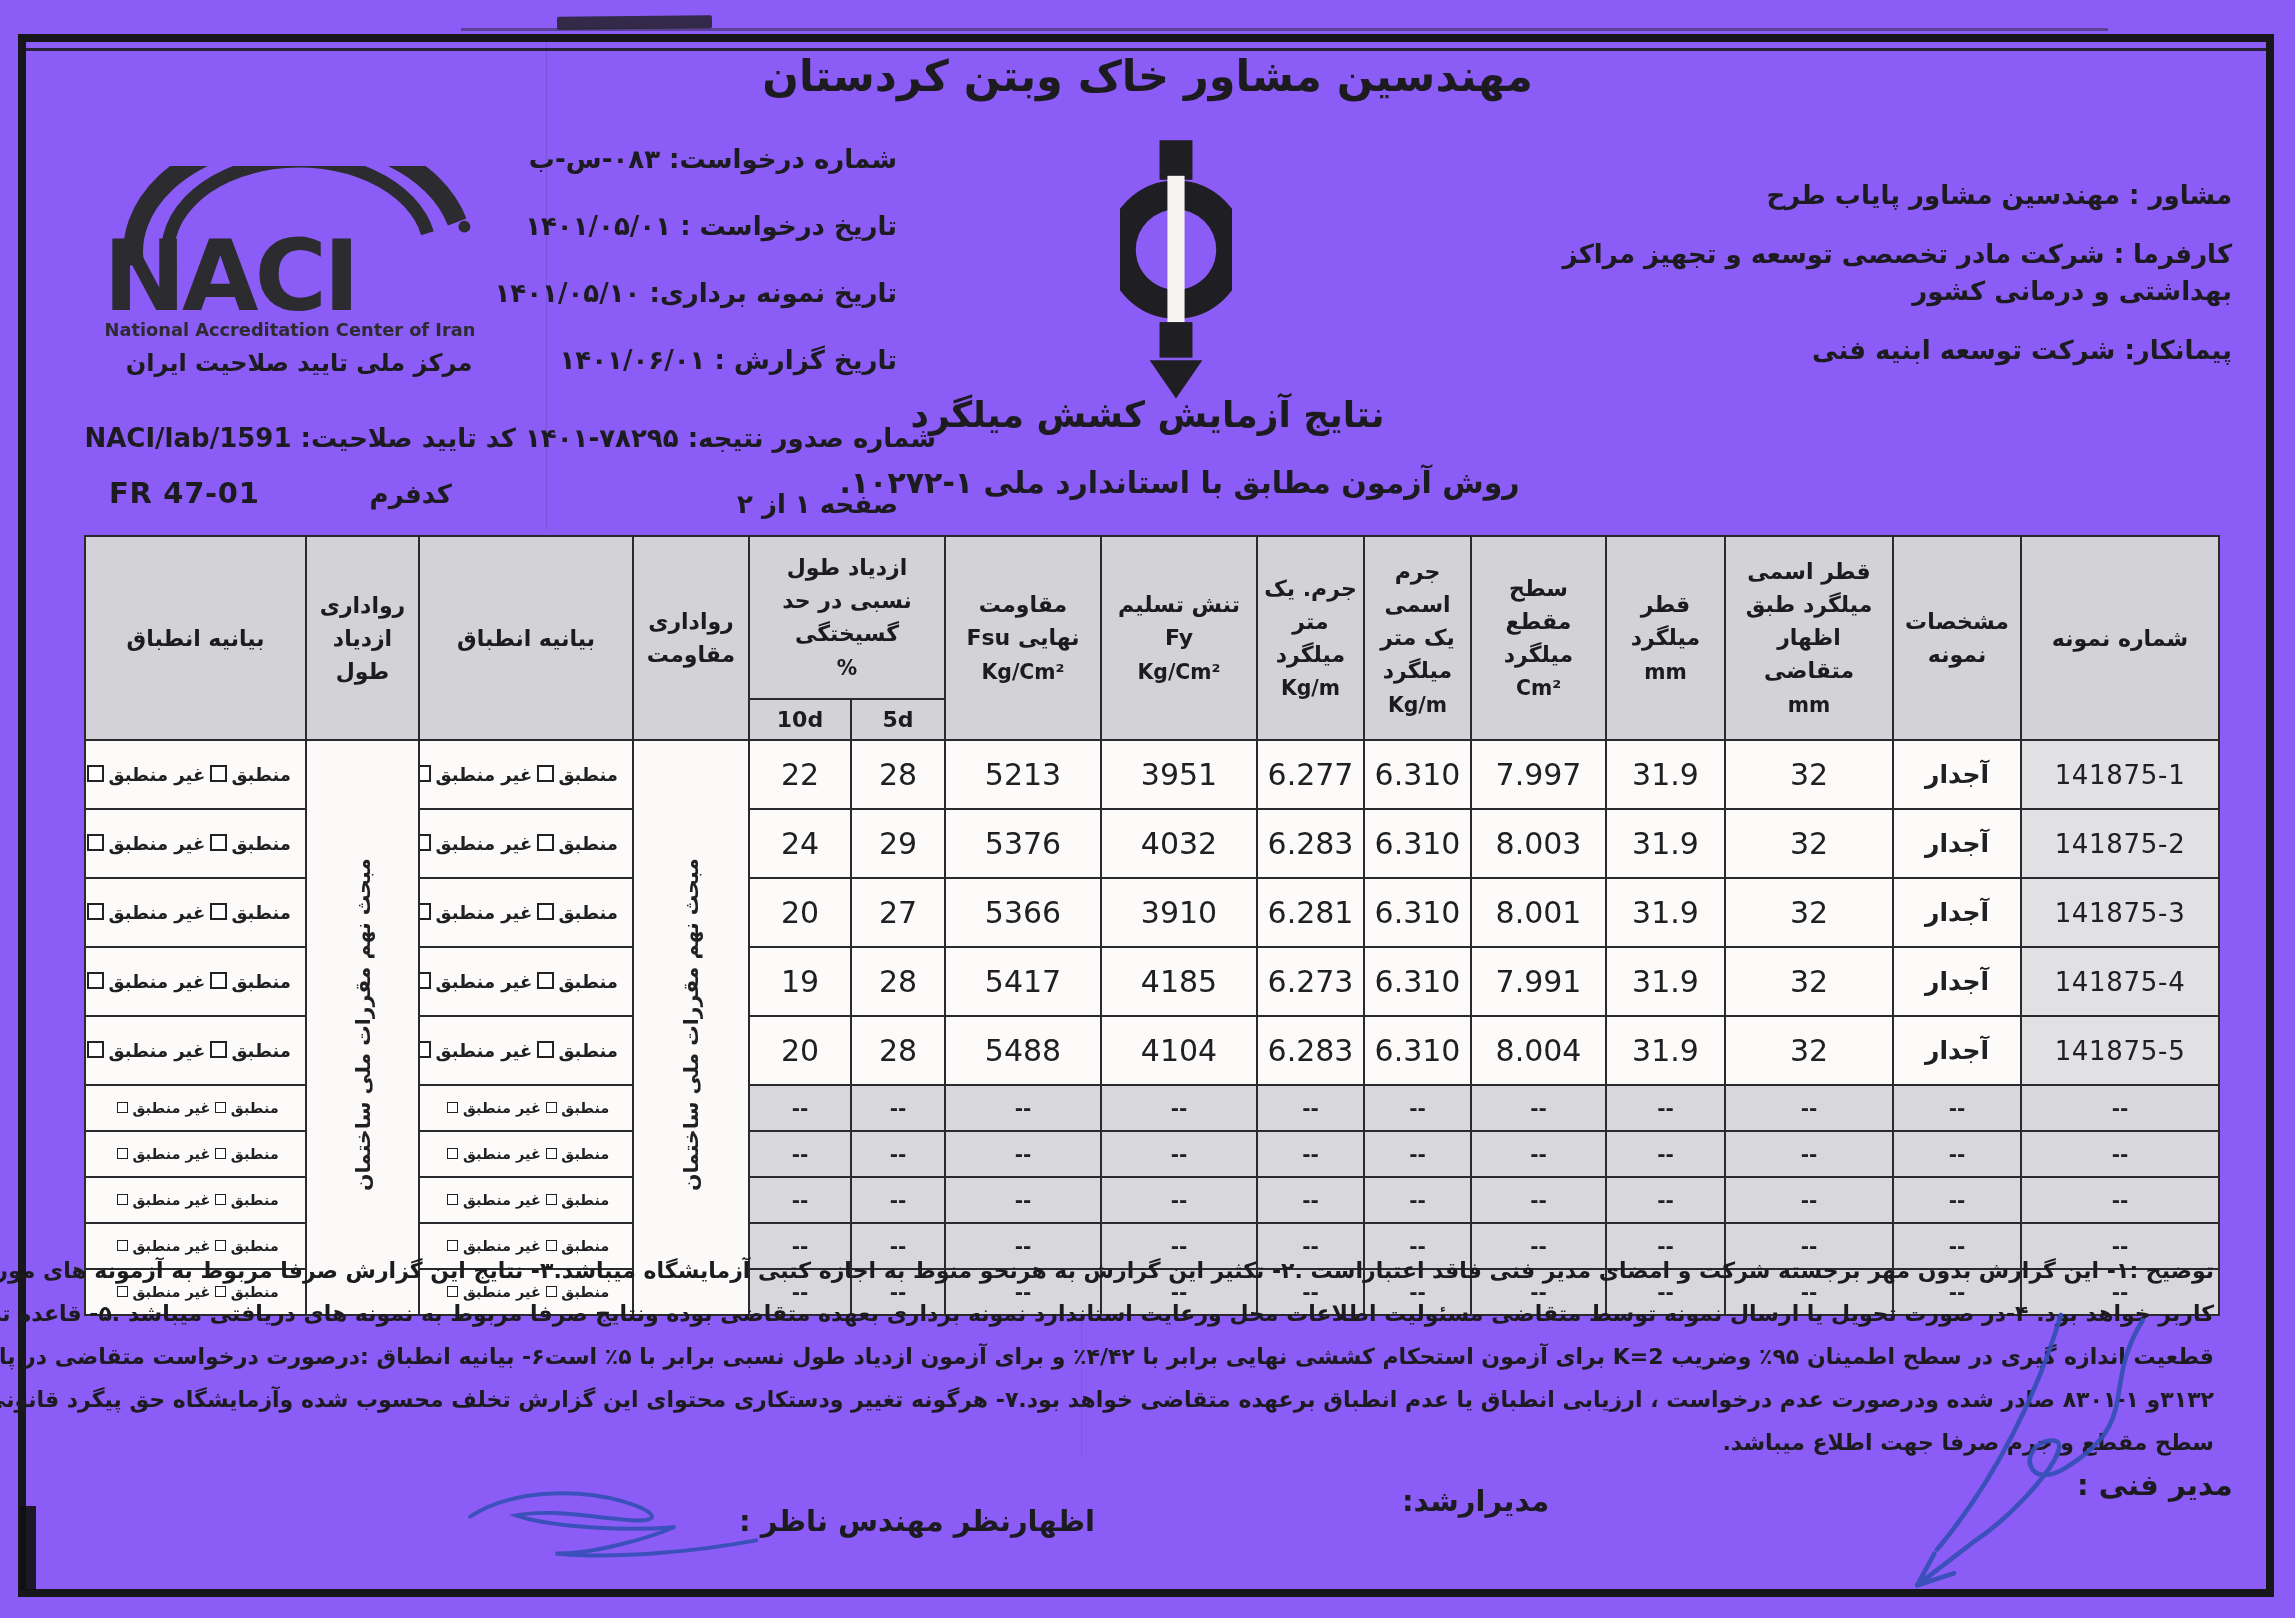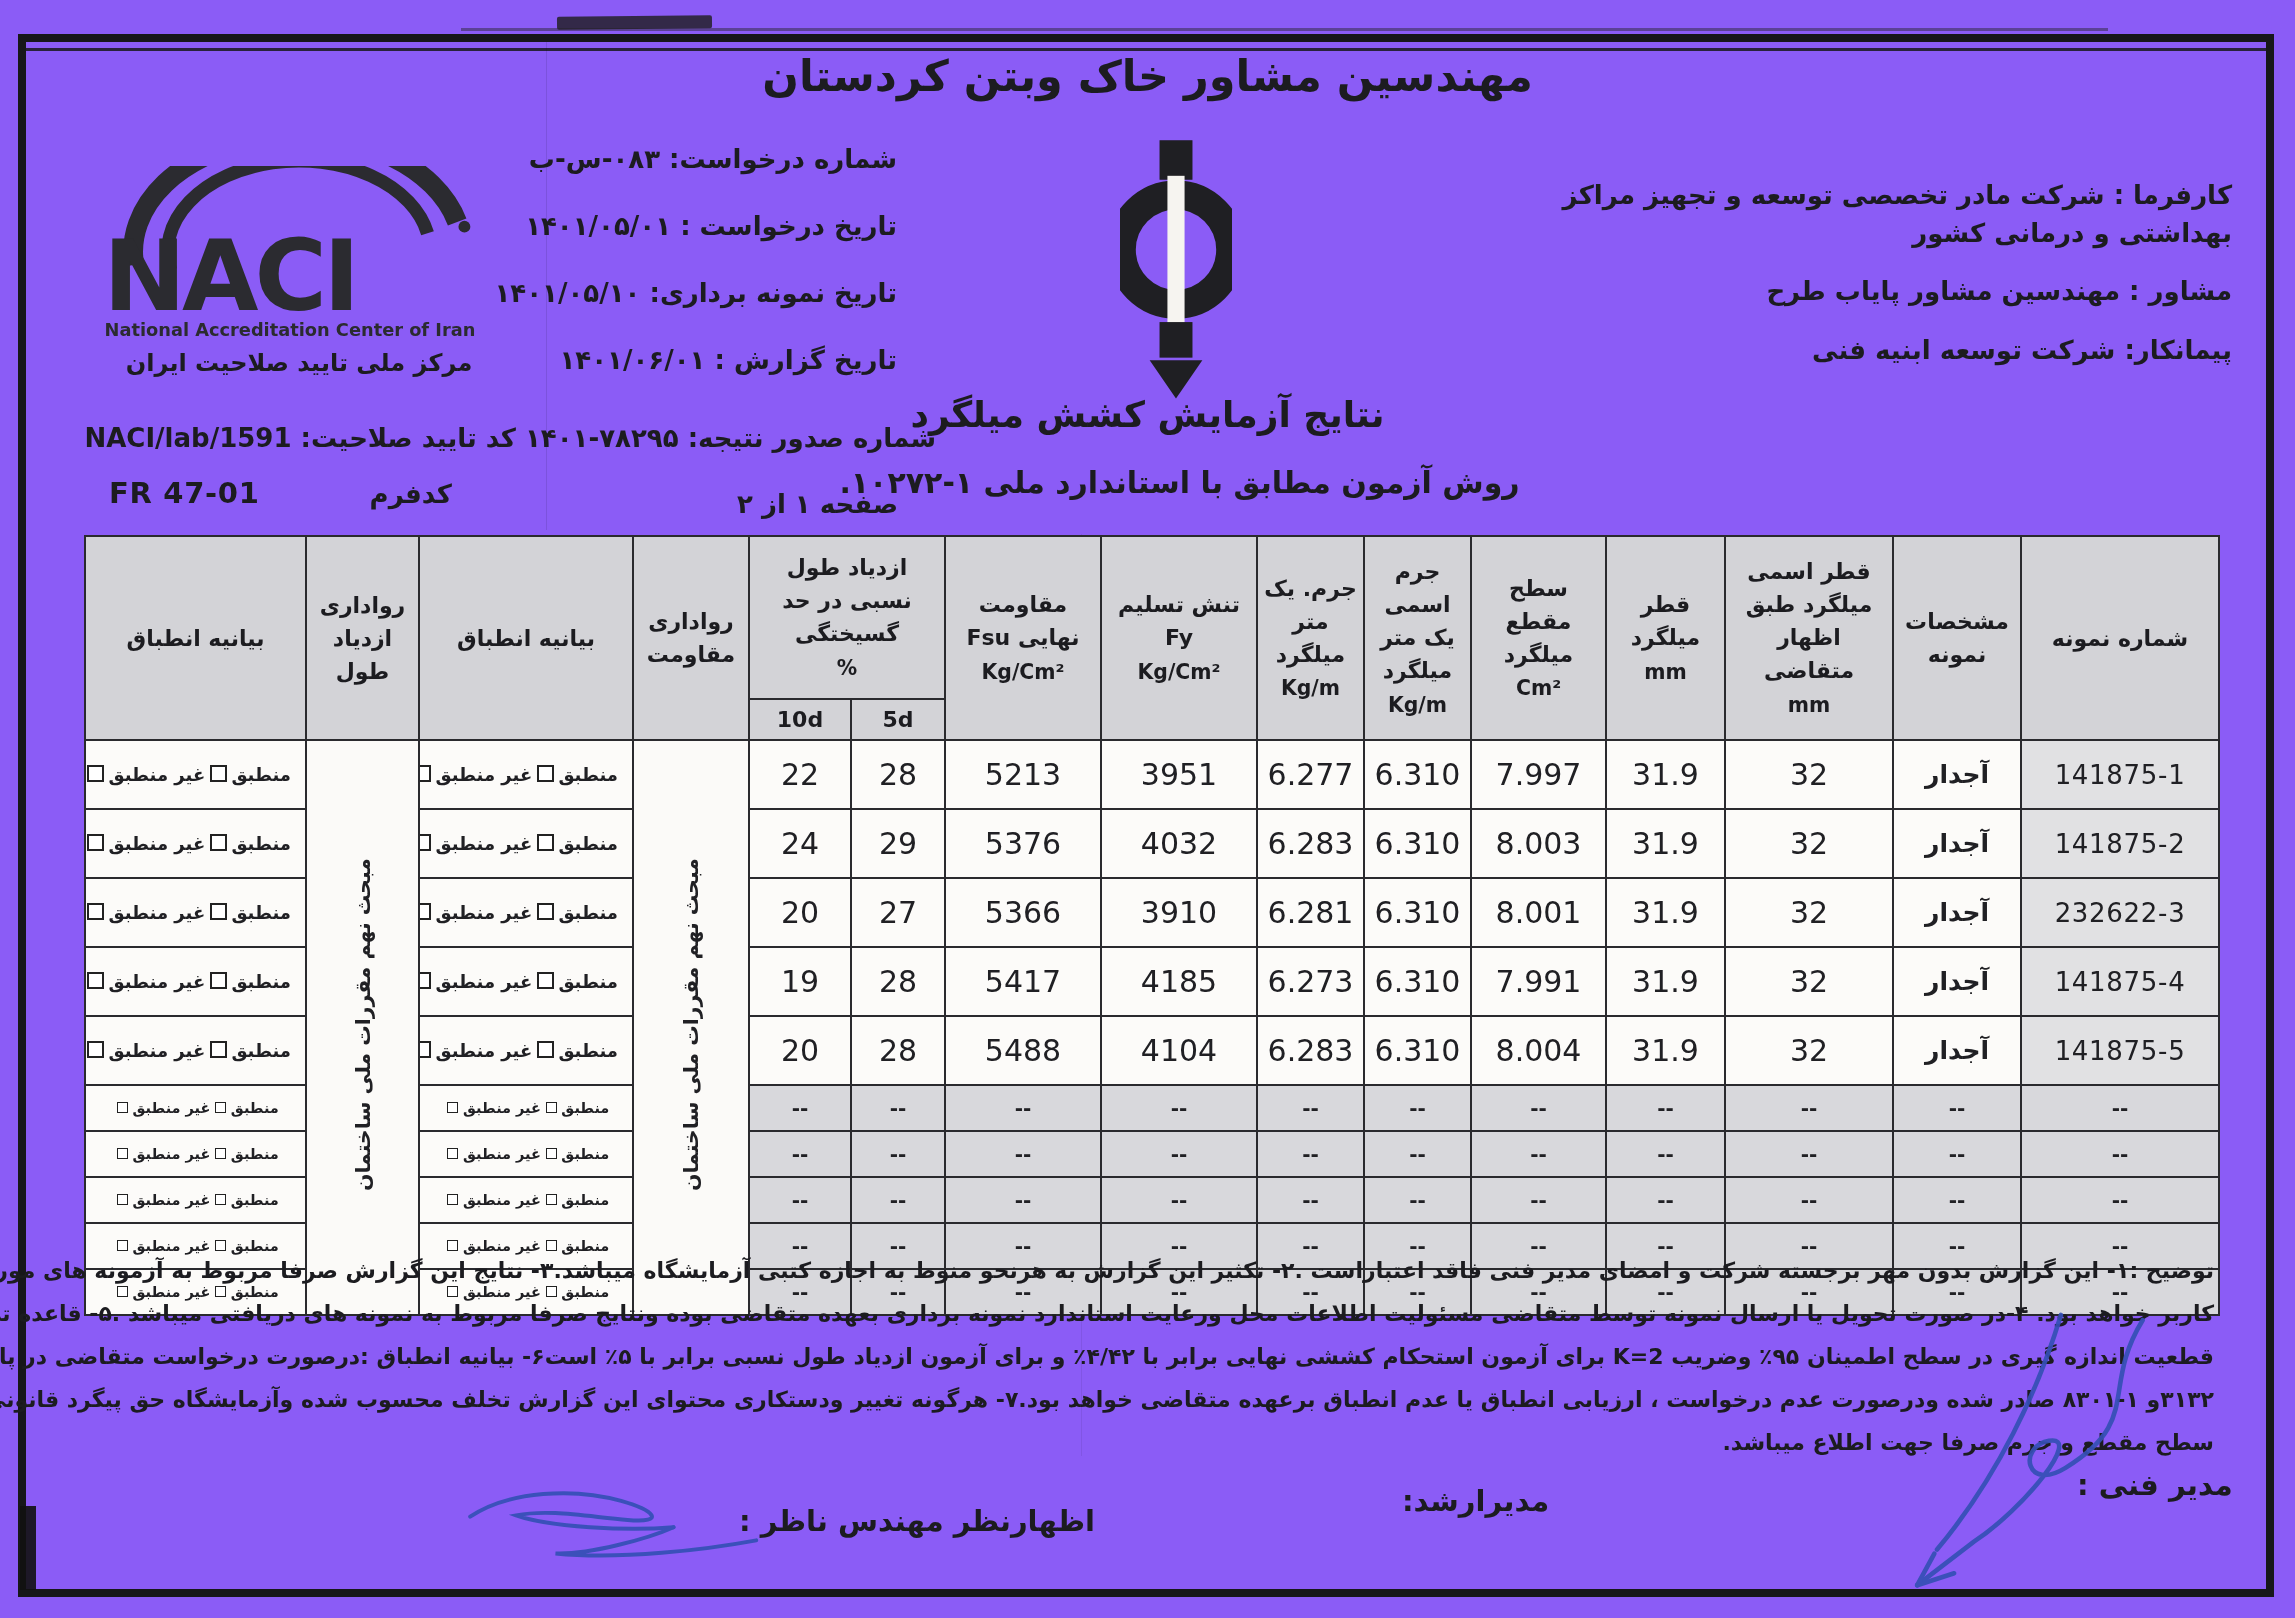--- a/index.html
+++ b/index.html
@@ -96,22 +96,22 @@
 
   <svg class="clogo" width="112" height="264" viewBox="0 0 170 400">
     <rect x="60" y="0" width="50" height="60" fill="#1f1f23"></rect>
     <circle cx="85" cy="166" r="83" fill="none" stroke="#1f1f23" stroke-width="44"></circle>
     <rect x="72" y="54" width="26" height="224" fill="#f6f4f0"></rect>
     <rect x="60" y="276" width="50" height="54" fill="#1f1f23"></rect>
     <polygon points="45,334 125,334 85,392" fill="#1f1f23"></polygon>
   </svg>
 
   <div class="project-block">
+    <div class="row"><span>مشاور :</span> <span>مهندسین مشاور پایاب طرح</span></div>
     <div class="row"><span>کارفرما :</span> <span>شرکت مادر تخصصی توسعه و تجهیز مراکز بهداشتی و درمانی کشور</span></div>
-    <div class="row"><span>مشاور :</span> <span>مهندسین مشاور پایاب طرح</span></div>
     <div class="row"><span>پیمانکار:</span> <span>شرکت توسعه ابنیه فنی</span></div>
   </div>
 
   <div class="naci">
     <svg width="402" height="178" viewBox="0 0 610 270">
       <path d="M55,150 A250,175 0 0 1 545,85" fill="none" stroke="#2b2b30" stroke-width="30"></path>
       <path d="M110,158 A195,135 0 0 1 500,102" fill="none" stroke="#2b2b30" stroke-width="20"></path>
       <circle cx="556" cy="92" r="9" fill="#2b2b30"></circle>
       <text x="8" y="218" font-family="DejaVu Sans" font-size="150" font-weight="900" letter-spacing="-6" fill="#2b2b30">NACI</text>
       <text x="10" y="258" font-family="DejaVu Sans" font-size="27" font-weight="700" fill="#2b2b30">National Accreditation Center of Iran</text>
@@ -203,21 +203,21 @@
         <td>6.310</td>
         <td>6.283</td>
         <td>4032</td>
         <td>5376</td>
         <td>29</td>
         <td>24</td>
         <td class="cmp"><span>منطبق</span><span class="cbx"></span><span>غیر منطبق</span><span class="cbx"></span></td>
         <td class="cmp"><span>منطبق</span><span class="cbx"></span><span>غیر منطبق</span><span class="cbx"></span></td>
       </tr>
       <tr class="r-data">
-        <td class="c-id">232622-3</td>
+        <td class="c-id">141875-3</td>
         <td class="c-spec">آجدار</td>
         <td>32</td>
         <td>31.9</td>
         <td>8.001</td>
         <td>6.310</td>
         <td>6.281</td>
         <td>3910</td>
         <td>5366</td>
         <td>27</td>
         <td>20</td>

